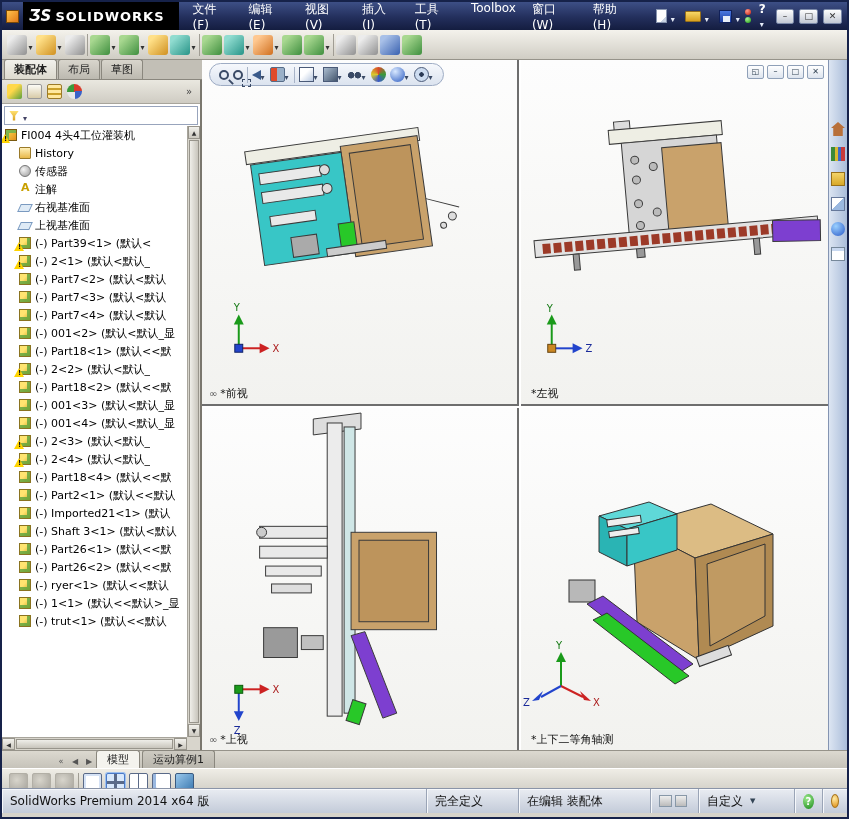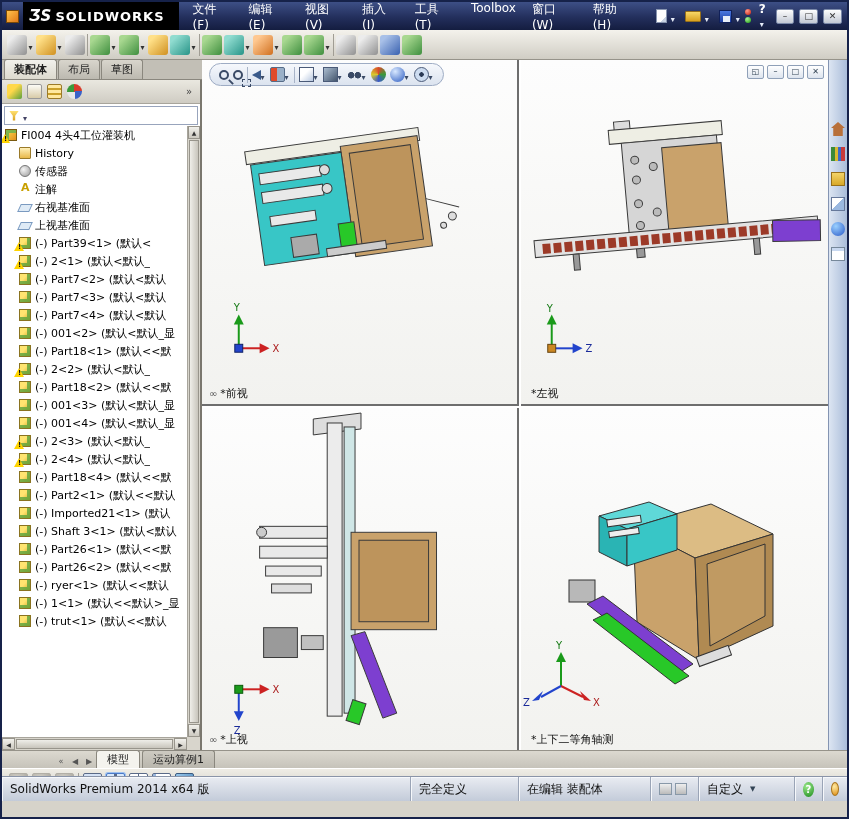--- a/index.html
+++ b/index.html
@@ -145,21 +145,21 @@
 .btab.active{background:#f4f3ee}
 .btoolbar{position:absolute;left:0;top:766px;right:0;height:28px;background:linear-gradient(#efede6,#ccc9c0);border-top:1px solid #fff;display:flex;align-items:center;gap:4px;padding:0 7px}
 .bticon{width:19px;height:19px;border-radius:2px;flex:none}
 .bt-dis{background:radial-gradient(circle at 40% 35%,#d8d5cc,#a5a29a);border:1px solid #b2afa6}
 .bt-sep{width:1px;height:20px;background:#a09d94;border-radius:0}
 .bt-pane1{background:#fff;border:1px solid #5a6a88;box-shadow:inset 0 0 0 2px #d5e2f5}
 .bt-pane2{background:linear-gradient(90deg,#fff 46%,#5a6a88 46% 54%,#fff 54%);border:1px solid #5a6a88}
 .bt-pane4on{border:1px solid #4a7ac8;background-color:#d8e8fb;background-image:linear-gradient(rgba(0,0,0,0) 44%,#5a6a88 44% 56%,rgba(0,0,0,0) 56%),linear-gradient(90deg,rgba(0,0,0,0) 44%,#5a6a88 44% 56%,rgba(0,0,0,0) 56%);box-shadow:0 0 0 1px #9ec0ee}
 .bt-panelink{background:#fff;border:1px solid #5a6a88;box-shadow:inset 3px -3px 0 #9ab8e0}
 .bt-image{background:linear-gradient(135deg,#9ac8ec,#3a78b0);border:1px solid #3a5a80}
-.statusbar{position:absolute;left:0;right:0;bottom:16px;height:25px;background:linear-gradient(#e9ecf2,#c3cbd9);border-top:1px solid #8a94a8;display:flex;align-items:stretch;font-size:12px;color:#111}
+.statusbar{position:absolute;left:0;right:0;bottom:4px;height:25px;background:linear-gradient(#e9ecf2,#c3cbd9);border-top:1px solid #8a94a8;display:flex;align-items:stretch;font-size:12px;color:#111}
 .sseg{display:flex;align-items:center;padding:0 8px;border-right:1px solid #9aa4b6;box-shadow:inset 1px 1px 0 #f6f8fb}
 .sseg.grow{flex:1}
 .s-mini{width:14px;height:12px;background:linear-gradient(#eee,#bbb);border:1px solid #8898a8;margin-right:3px}
 .sdd::after{content:"▼";font-size:7px;color:#345;margin-left:7px}
 .s-help{width:15px;height:15px;border-radius:50%;background:radial-gradient(circle at 35% 30%,#9ae88a,#1a8a1a);color:#fff;font-size:10px;font-weight:bold;text-align:center;line-height:15px}
 .s-ball{width:14px;height:14px;border-radius:50%;background:radial-gradient(circle at 35% 30%,#ffe9a0,#e09018);border:1px solid #a8741a}
 </style>
 </head>
 <body>
 
@@ -862,21 +862,21 @@
       <span class="bticon bt-panelink"></span>
 
       <span class="bticon bt-image"></span>
 
   </div>
 
   <div class="statusbar">
     <div class="sseg grow">
       <span>SolidWorks Premium 2014 x64 版</span>
     </div>
-    <div class="sseg" style="width:108px">
+    <div class="sseg" style="width:92px">
       <span>完全定义</span>
     </div>
     <div class="sseg" style="width:132px">
       <span>在编辑 装配体</span>
     </div>
     <div class="sseg" style="width:48px">
 
         <span class="s-mini"></span>
 
         <span class="s-mini"></span>

